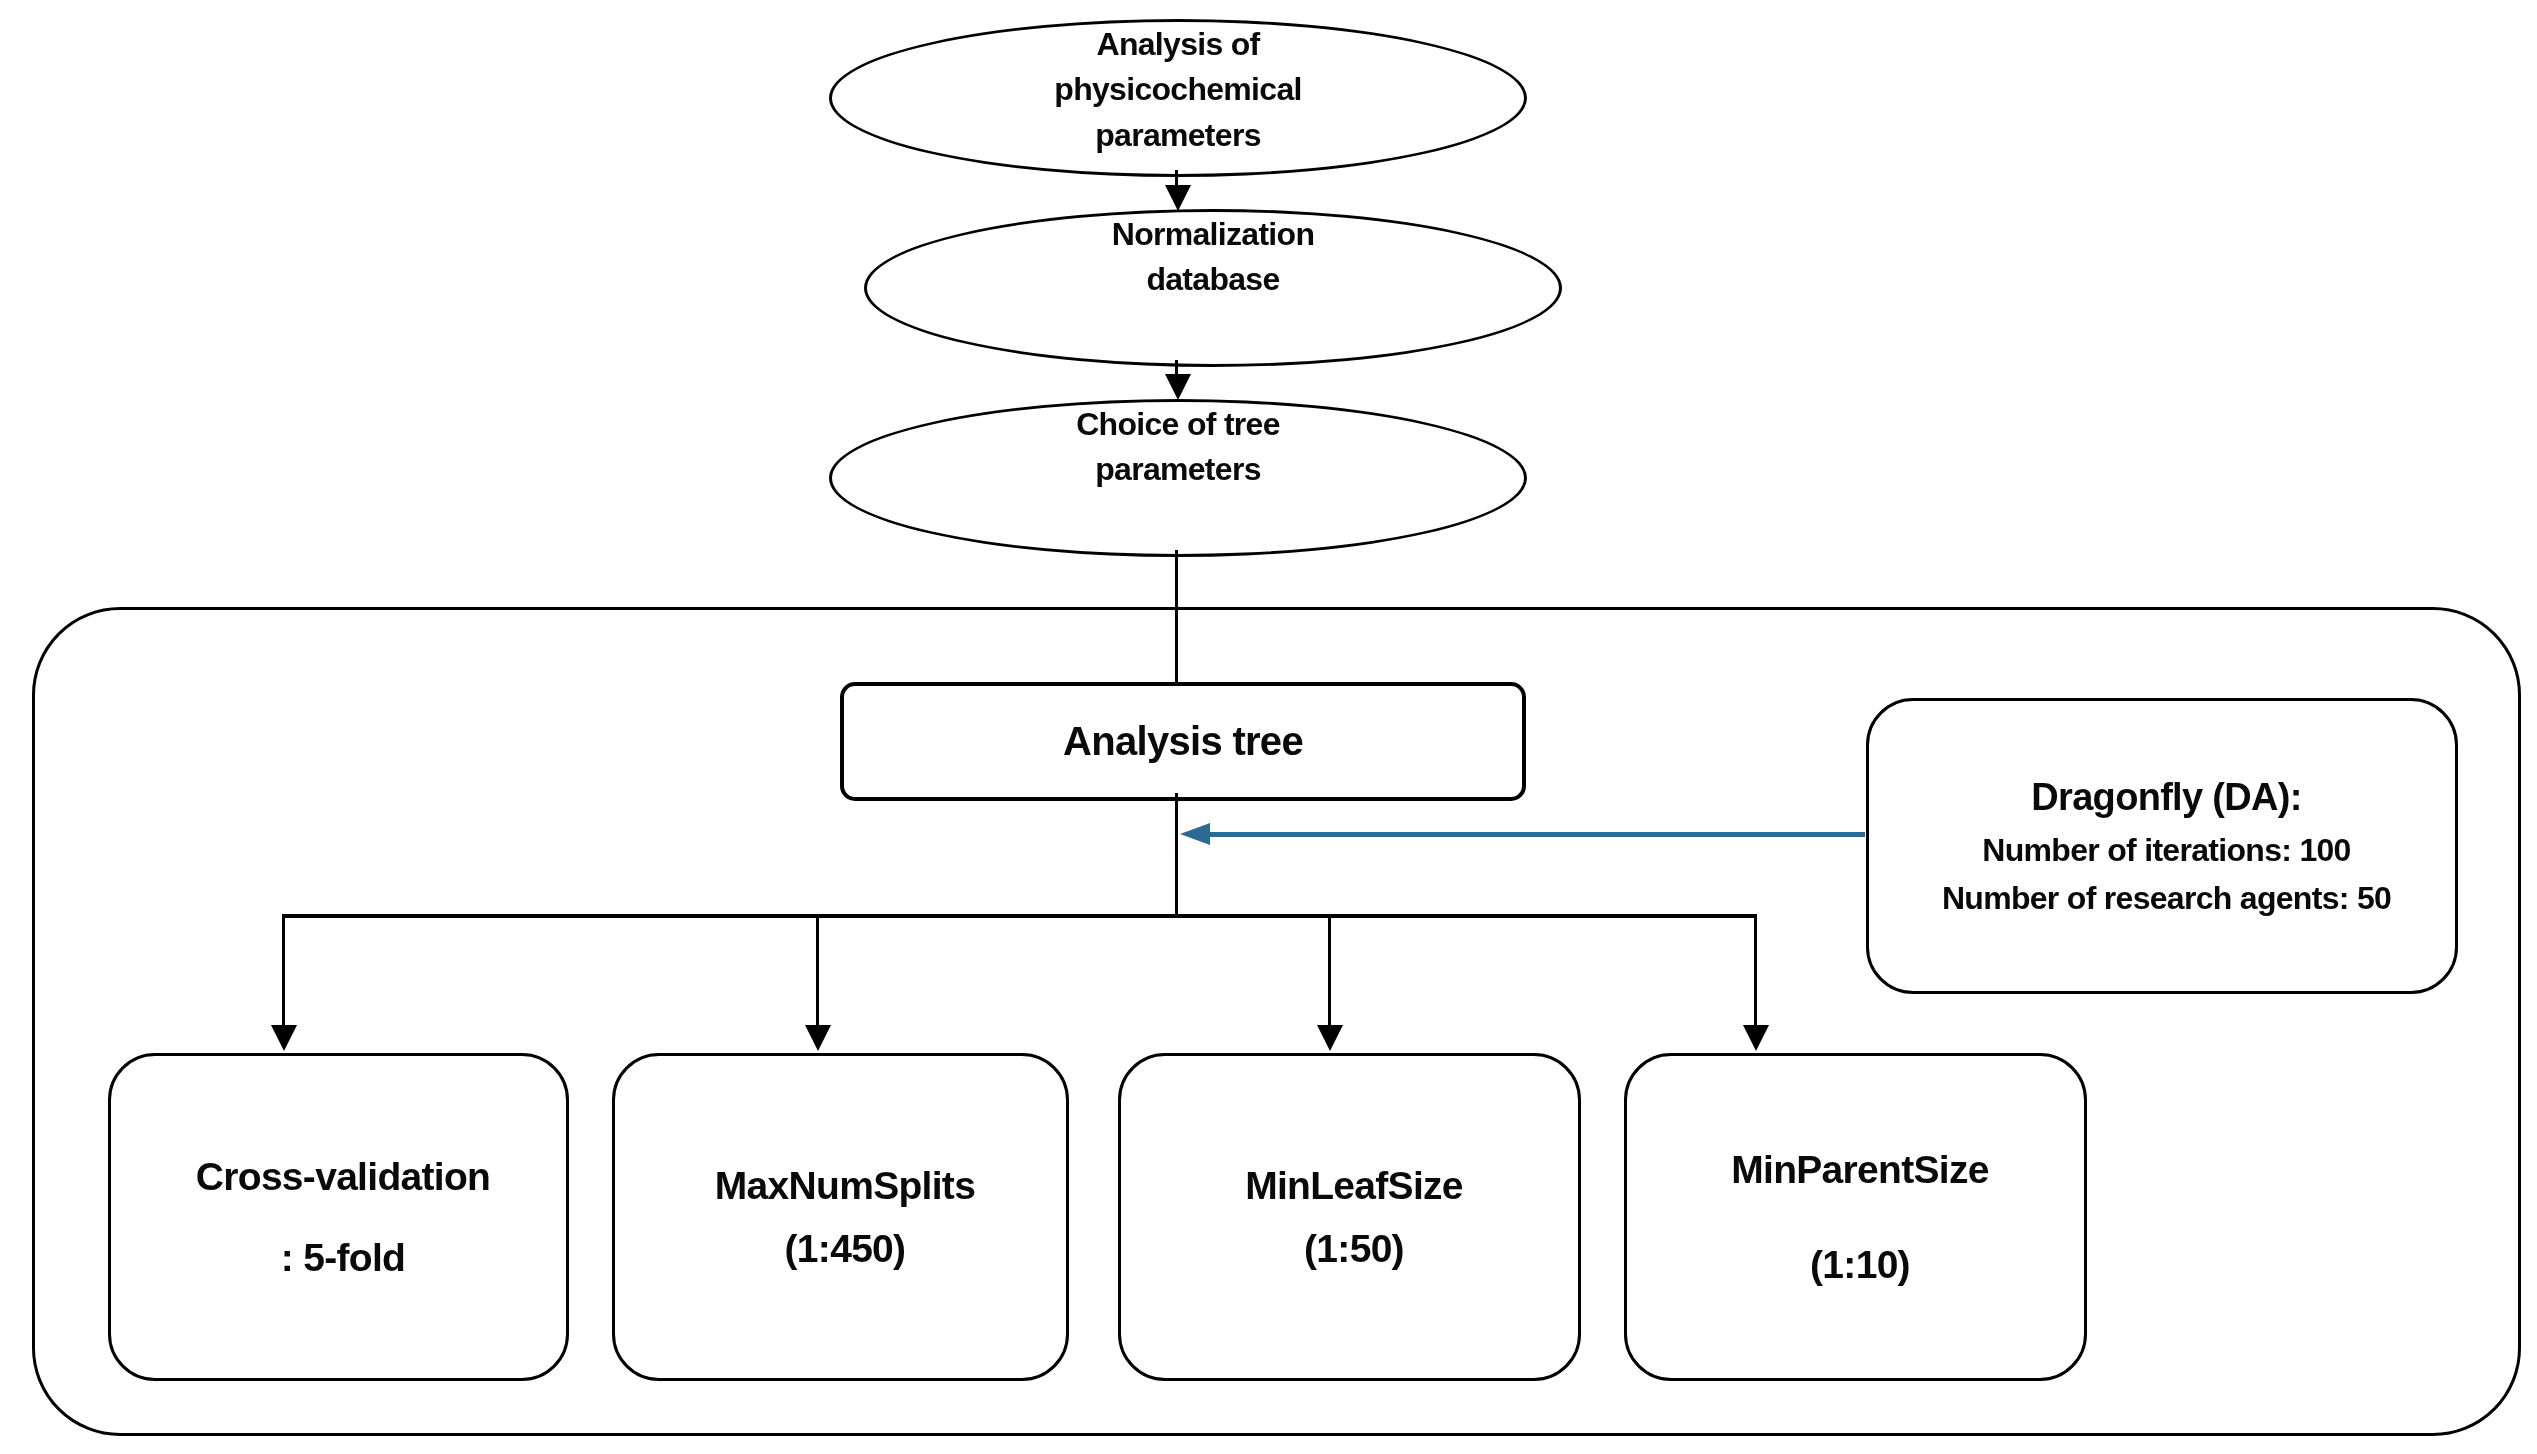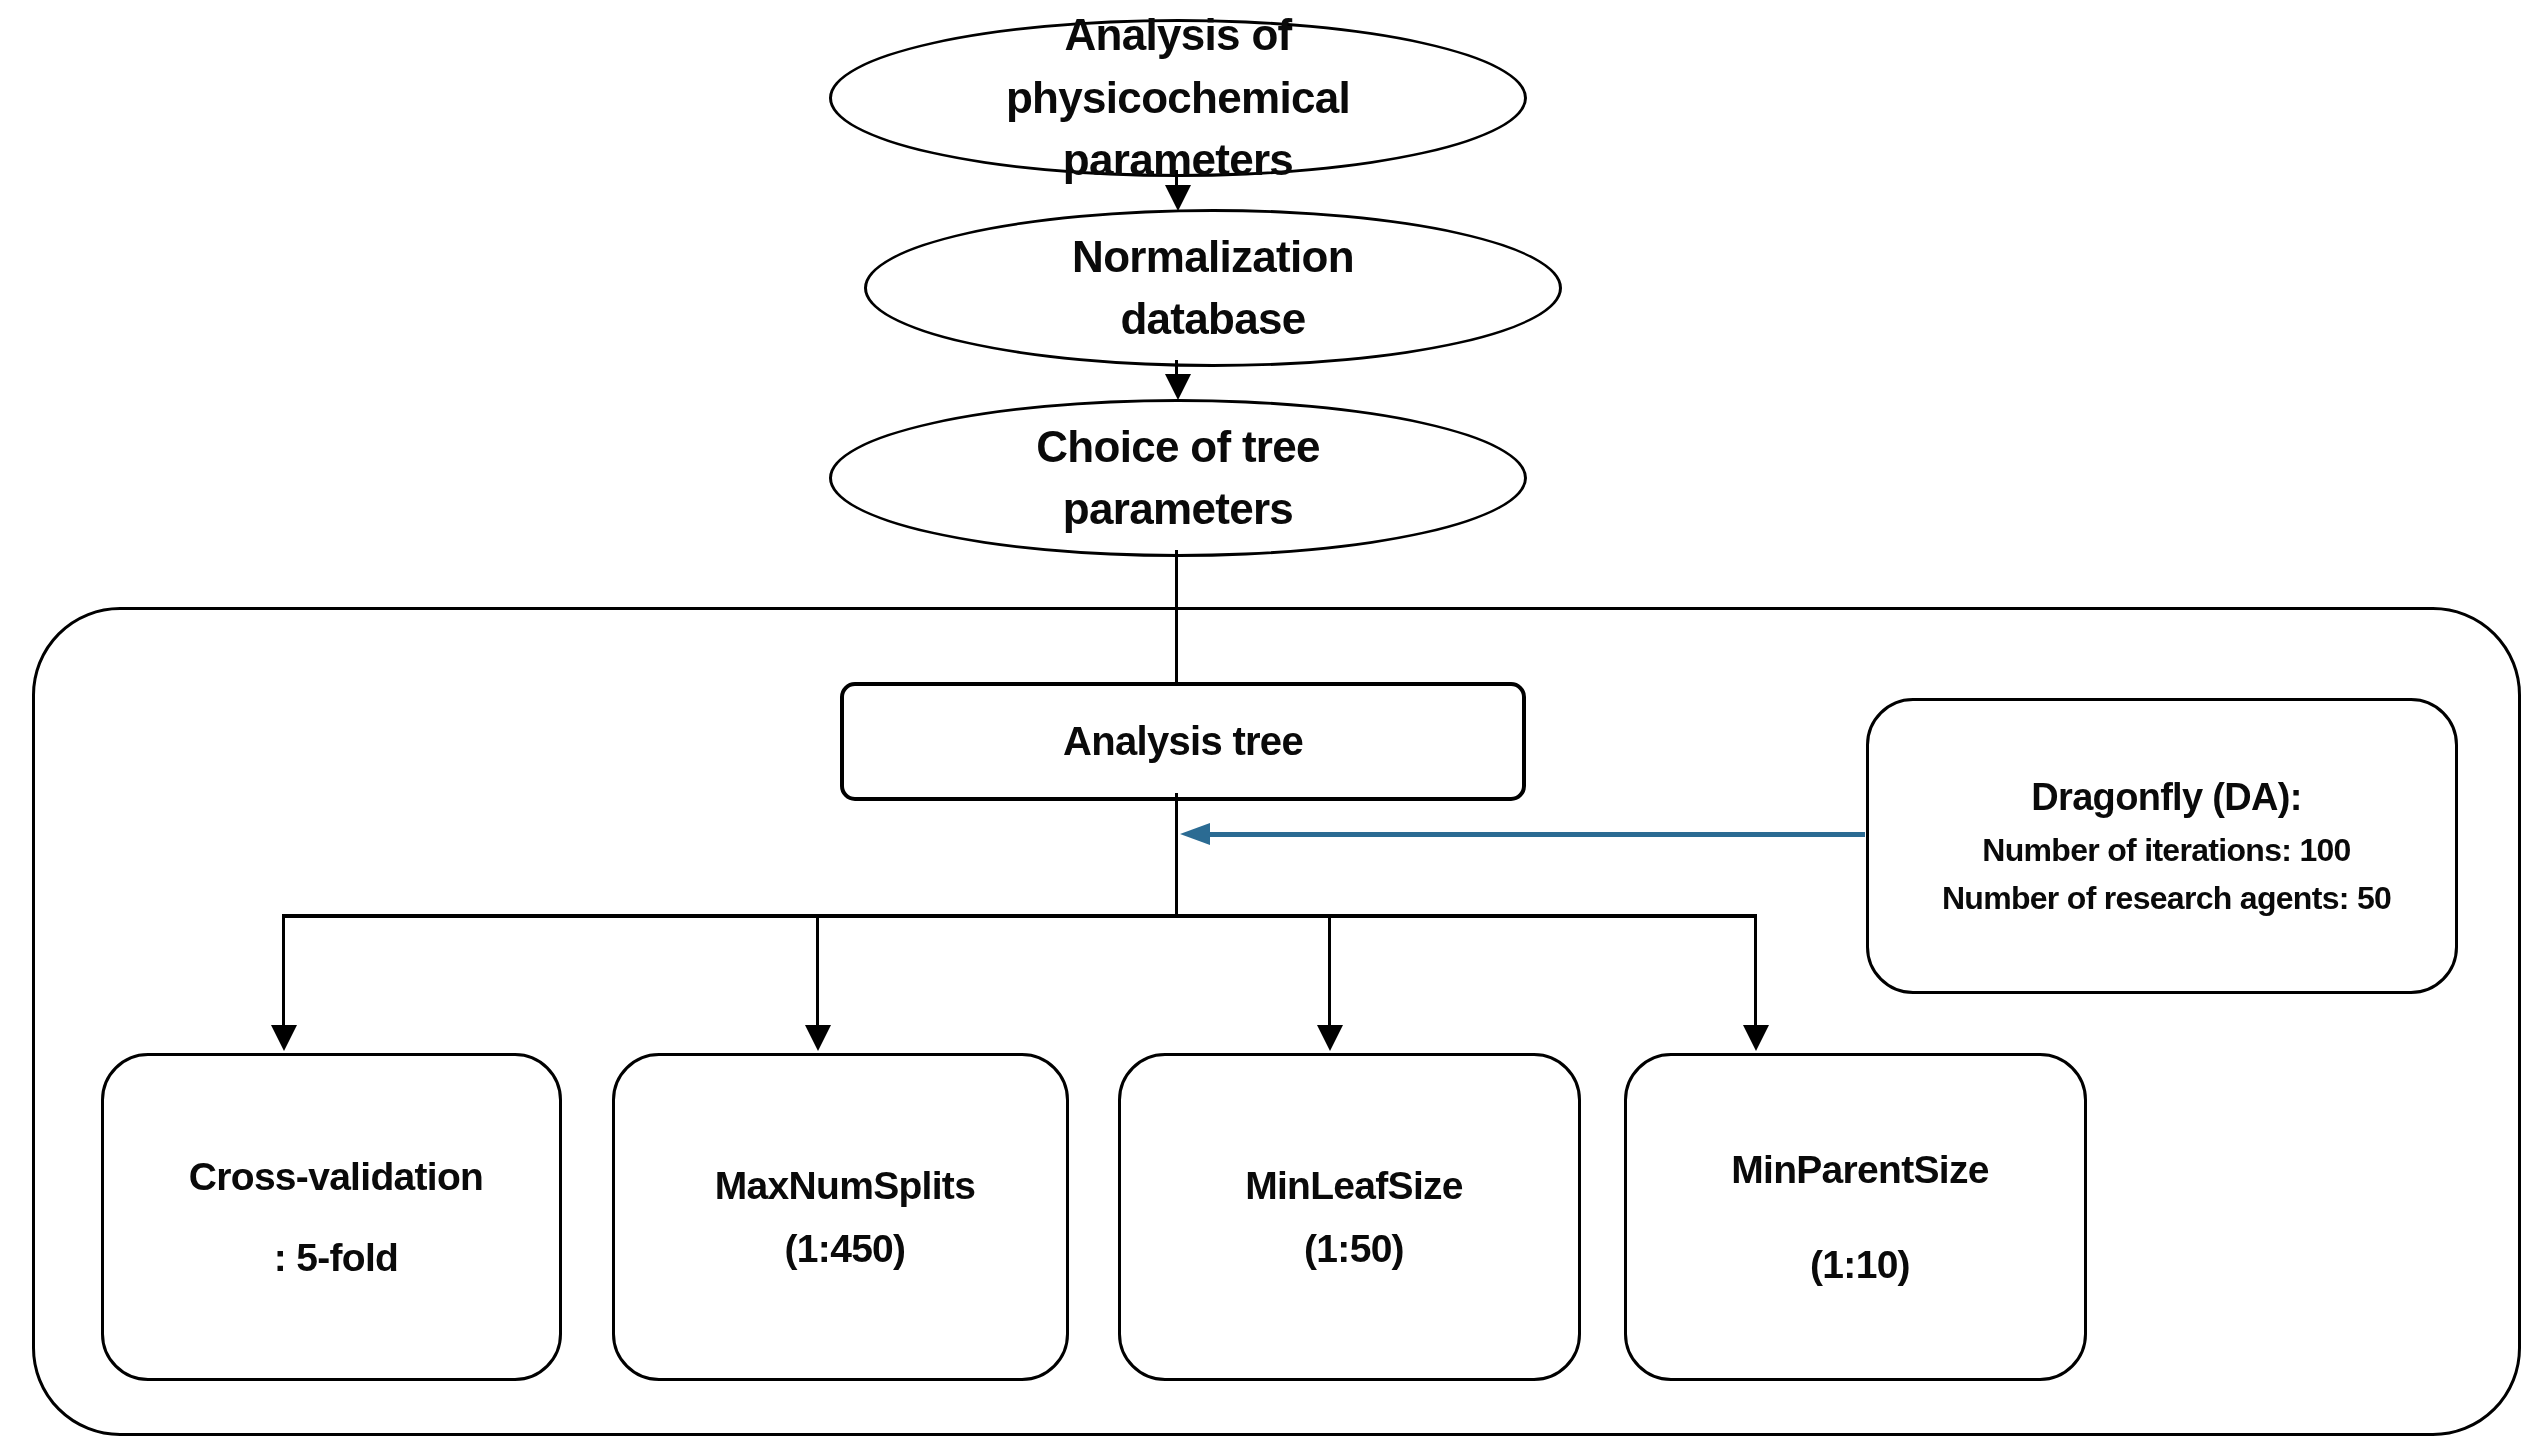--- a/index.html
+++ b/index.html
@@ -2,22 +2,22 @@
 <html style="font-size:10.8px"><head>
 <meta charset="utf-8">
 <style>
   html,body{margin:0;padding:0;background:#fff;}
   .canvas{
     position:relative;width:2538px;height:1455px;background:#ffffff;overflow:hidden;
     font-family:"Liberation Sans","DejaVu Sans",sans-serif;color:#0a0a0a;
   }
   .ellipse{
     position:absolute;border:3.4px solid #000;border-radius:50%;background:#fff;
-    display:flex;flex-direction:column;align-items:center;justify-content:center;
-    text-align:center;font-weight:bold;font-size:44px;line-height:1.42;letter-spacing:-0.7px;
+    display:flex;flex-direction:column;align-items:center;
+    text-align:center;font-weight:bold;font-size:32px;line-height:1.42;letter-spacing:-0.7px;
   }
   .rectbox{
     position:absolute;border:4.7px solid #000;border-radius:15px;background:#fff;
     display:flex;align-items:center;justify-content:center;
     font-weight:bold;font-size:40px;letter-spacing:-0.7px;
   }
   .roundbox{
     position:absolute;border:3.4px solid #000;border-radius:47px;background:#fff;
     display:flex;flex-direction:column;align-items:center;justify-content:center;
     text-align:center;font-weight:bold;font-size:39px;line-height:1.62;letter-spacing:-0.7px;padding-left:9px;
@@ -92,21 +92,21 @@
 
   <div class="vline" style="left:816px;top:918px;width:3.4px;height:111px;"></div>
   <div class="head-down" style="left:805px;top:1025px;"></div>
 
   <div class="vline" style="left:1328px;top:918px;width:3.4px;height:111px;"></div>
   <div class="head-down" style="left:1317px;top:1025px;"></div>
 
   <div class="vline" style="left:1754px;top:918px;width:3.4px;height:111px;"></div>
   <div class="head-down" style="left:1743px;top:1025px;"></div>
 
-  <div class="roundbox" style="left:101px;top:1053px;width:446px;height:322px;gap:17px;">
+  <div class="roundbox" style="left:108px;top:1053px;width:446px;height:322px;gap:17px;">
     <span>Cross-validation</span>
     <span>: 5-fold</span>
   </div>
 
   <div class="roundbox" style="left:612px;top:1053px;width:442px;height:322px;">
     <span>MaxNumSplits</span>
     <span>(1:450)</span>
   </div>
 
   <div class="roundbox" style="left:1118px;top:1053px;width:448px;height:322px;">

